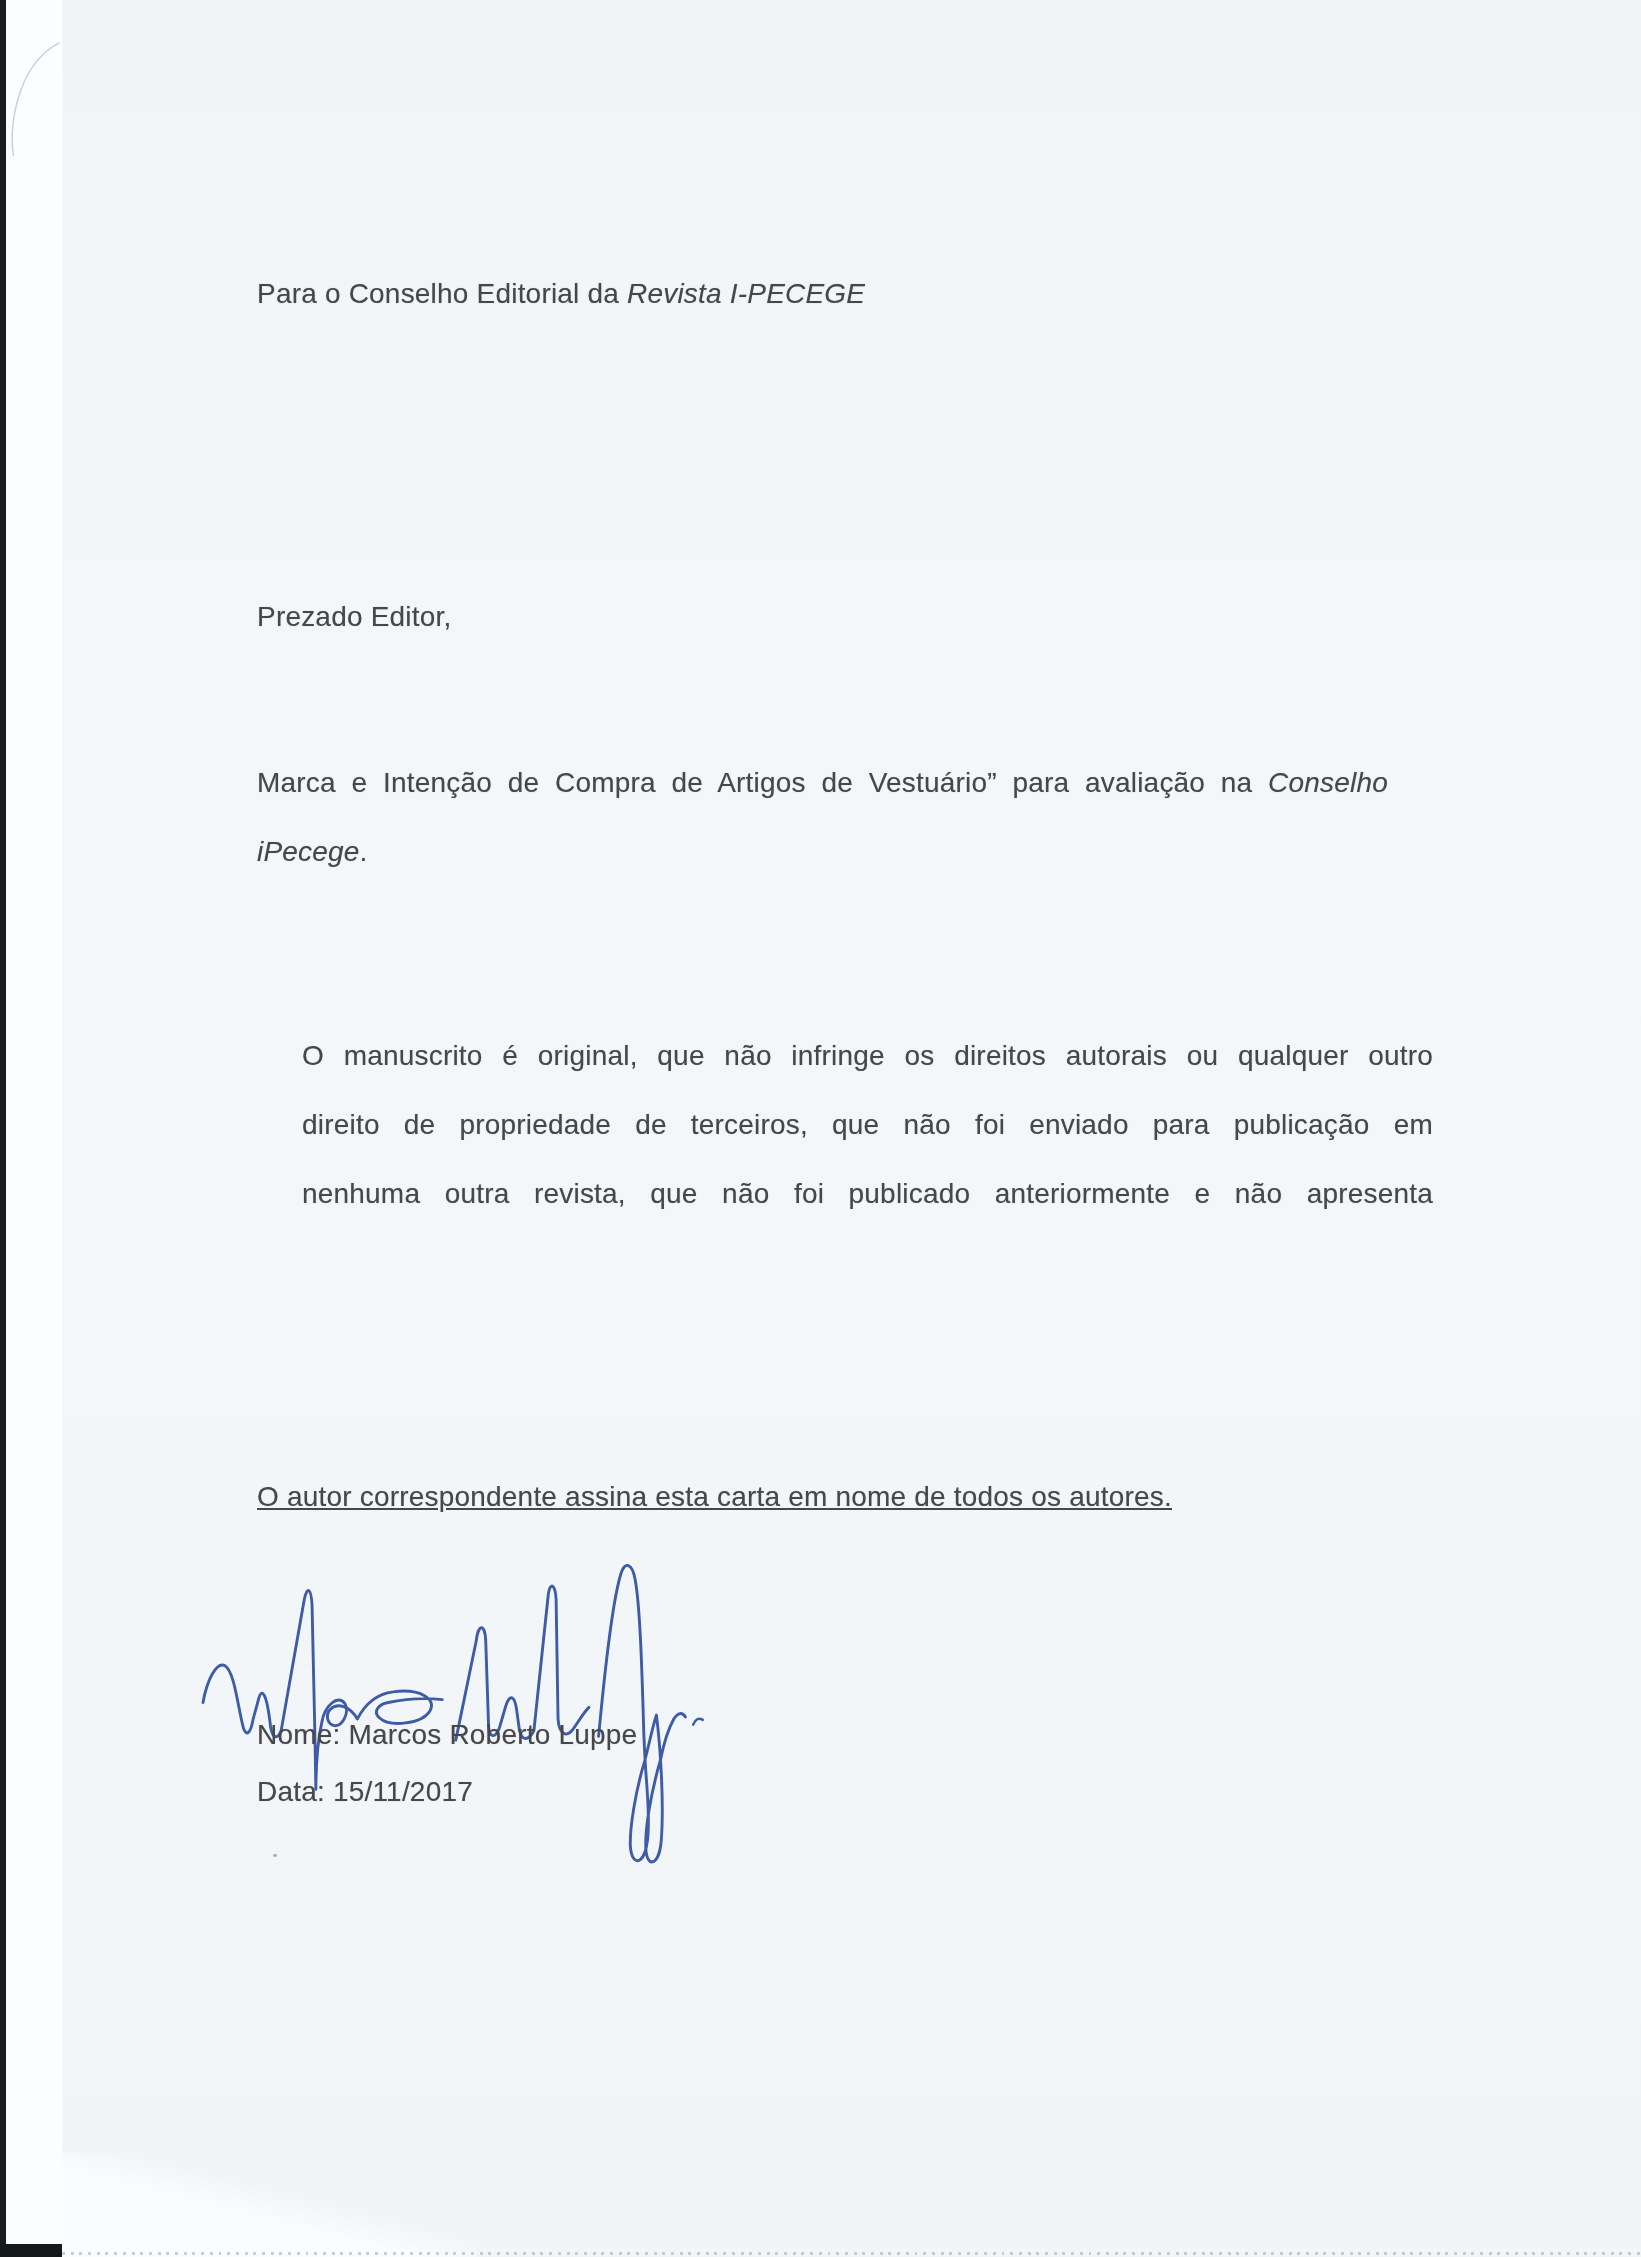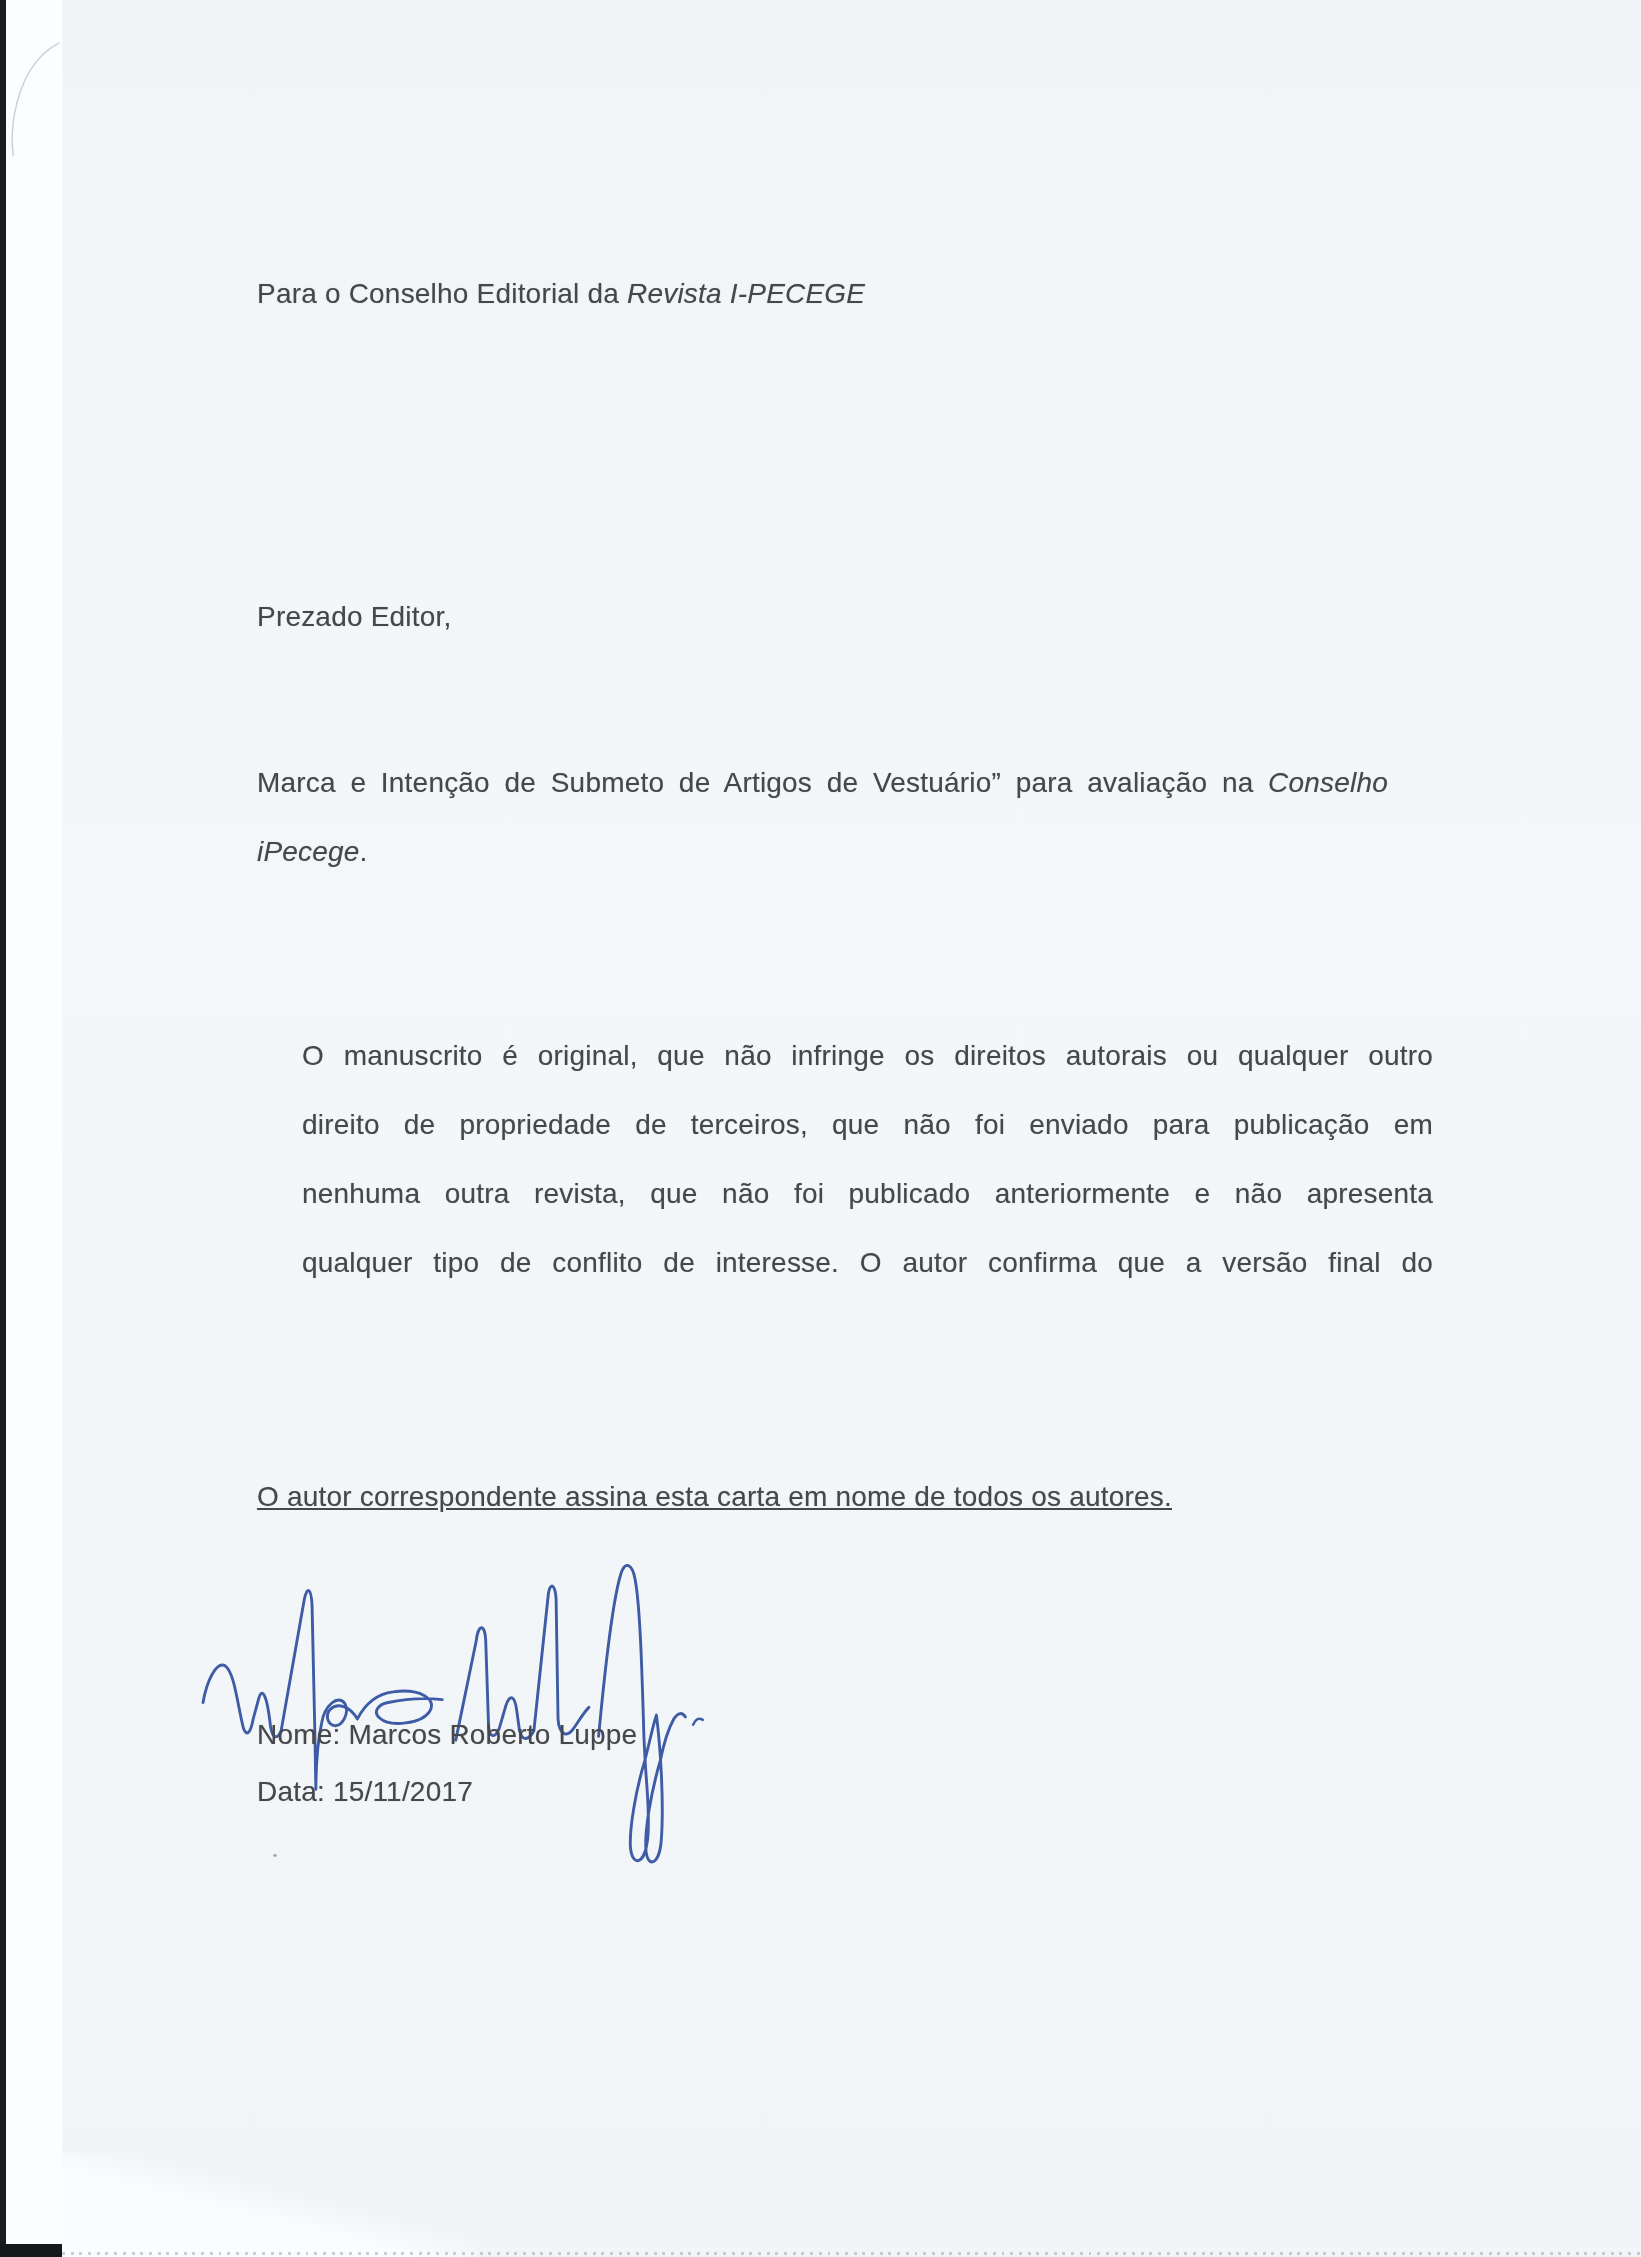--- a/index.html
+++ b/index.html
@@ -81,29 +81,28 @@
   <path d="M62,44 C38,56 22,82 15,118 C12,135 12,150 14,162" fill="none" stroke="#ccd2d8" stroke-width="1.6"></path>
 </svg>
 
 <div class="txt recipient">
   <span>Para o Conselho Editorial da </span><span class="it">Revista I-PECEGE</span>
 </div>
 
 <div class="txt salutation">Prezado Editor,</div>
 
 <div class="txt para para1">
-  <div class="jline"><span>Marca e Intenção de Submeto de Artigos de Vestuário” para avaliação na </span><span class="it">Conselho</span></div>
+  <div class="jline"><span>Marca e Intenção de Compra de Artigos de Vestuário” para avaliação na </span><span class="it">Conselho</span></div>
   <div class="lline"><span class="it">iPecege</span><span>.</span></div>
 </div>
 
 <div class="txt para para2">
   <div class="jline">O manuscrito é original, que não infringe os direitos autorais ou qualquer outro</div>
   <div class="jline">direito de propriedade de terceiros, que não foi enviado para publicação em</div>
   <div class="jline">nenhuma outra revista, que não foi publicado anteriormente e não apresenta</div>
-  <div class="jline">qualquer tipo de conflito de interesse. O autor confirma que a versão final do</div>
 </div>
 
 <div class="txt closing">O autor correspondente assina esta carta em nome de todos os autores.</div>
 
 <svg class="signature" width="541" height="328" viewBox="0 0 560 340">
   <g fill="none" stroke="#31509f" stroke-width="3" stroke-linecap="round" stroke-linejoin="round" opacity="0.93">
     <path d="M10,155 C14,132 24,112 33,117 C43,124 46,160 52,182 C55,190 59,188 62,172 L68,150 C71,140 76,144 80,180 C82,192 87,194 91,184 L115,48 C118,34 122,36 123,54 L126,190 L127,245 C127,222 129,195 133,176 C136,158 150,146 157,156 C162,165 155,180 146,179 C138,177 137,167 142,162 C149,155 162,158 170,172 Q183,147 207,144 C234,140 253,151 245,164 C237,177 204,181 193,171 C186,165 191,157 202,155 Q230,149 258,152"></path>
     <path d="M272,194 L293,92 C295,74 302,72 303,90 L306,180 C307,192 313,192 317,182 L324,158 C328,146 333,148 335,162 L338,184 C341,196 348,194 353,184 L368,42 C370,30 375,32 376,48 L378,172 C379,188 387,192 394,182 C399,175 404,166 410,160"></path>
     <path d="M420,190 C424,150 432,58 443,22 C447,8 455,10 458,28 C463,55 465,120 467,190 C468,212 469,228 470,240 C472,268 473,288 470,302 C467,322 455,326 453,305 C452,286 458,248 468,215 C472,200 476,180 480,168 C484,200 488,258 485,298 C483,324 470,328 469,306 C468,286 474,250 484,215 Q490,186 498,172 Q505,162 510,170"></path>
     <path d="M518,178 Q522,169 528,173" stroke-width="2.6"></path>

